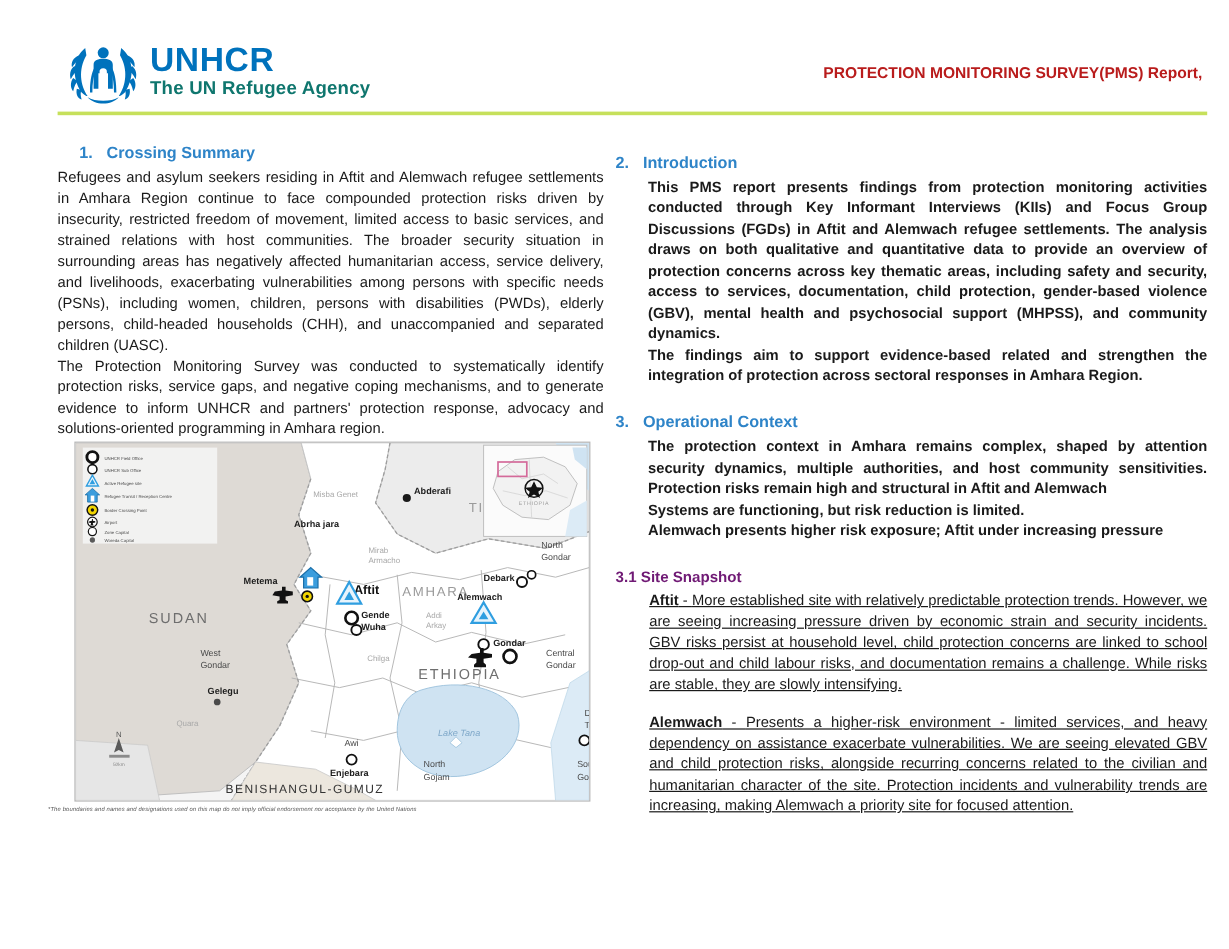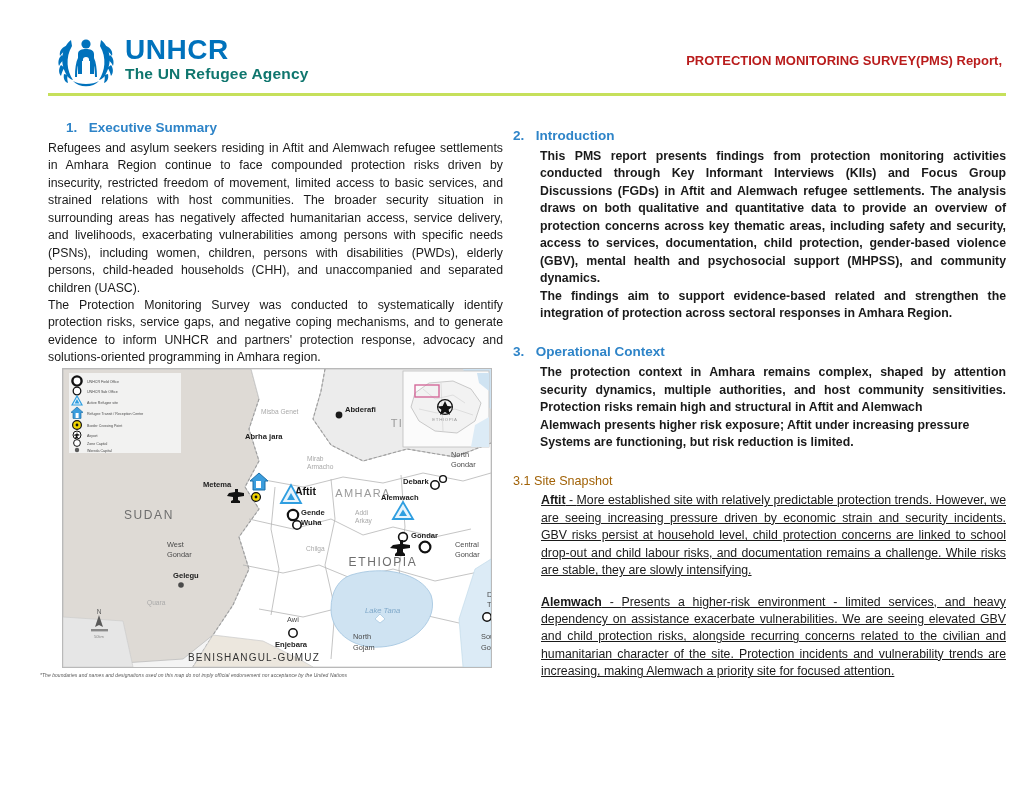--- a/index.html
+++ b/index.html
@@ -49,21 +49,21 @@
   #col-right {
     position:absolute; left:513px; top:128px; width:493px;
   }
 
   h2.sec-head {
     color:#2e84c8; font-size:13.5px; font-weight:bold;
     margin:0 0 3px 0; line-height:1.25;
   }
   h2.sec-head .num { display:inline-block; min-width:19px; }
   h3.sub-head {
-    color:#a16207; font-size:12.6px; font-weight:normal;
+    color:#701a75; font-size:12.6px; font-weight:bold;
     margin:0 0 3px 0; line-height:1.25;
   }
   p.body {
     margin:0 0 0 0;
     font-size:12.3px; line-height:1.42;
     text-align:justify;
     color:#1a1a1a;
   }
   .indent { padding-left:27px;font-weight:bold; }
   .indent-sm { padding-left:28px;text-decoration:underline; }
@@ -137,21 +137,21 @@
     <div>PROTECTION MONITORING SURVEY(PMS) Report,</div>
   </div>
 
   <div id="header-rule"></div>
 </div>
 
 <div id="col-left">
 
   <h2 class="sec-head" id="exec-head">
     <span class="num">1.</span>
-    <span>Executive Summary</span>
+    <span>Crossing Summary</span>
   </h2>
 
   <p class="body">Refugees and asylum seekers residing in Aftit and Alemwach refugee settlements in Amhara Region continue to face compounded protection risks driven by insecurity, restricted freedom of movement, limited access to basic services, and strained relations with host communities. The broader security situation in surrounding areas has negatively affected humanitarian access, service delivery, and livelihoods, exacerbating vulnerabilities among persons with specific needs (PSNs), including women, children, persons with disabilities (PWDs), elderly persons, child-headed households (CHH), and unaccompanied and separated children (UASC).</p>
   <p class="body">The Protection Monitoring Survey was conducted to systematically identify protection risks, service gaps, and negative coping mechanisms, and to generate evidence to inform UNHCR and partners' protection response, advocacy and solutions-oriented programming in Amhara region.</p>
 </div>
 
 <div id="map-frame">
   <svg id="map-svg" width="428" height="298" viewBox="0 0 428 298">
 
     <rect x="0" y="0" width="428" height="298" fill="#f4f4f4"></rect>
@@ -343,22 +343,22 @@
   <p class="body indent">This PMS report presents findings from protection monitoring activities conducted through Key Informant Interviews (KIIs) and Focus Group Discussions (FGDs) in Aftit and Alemwach refugee settlements. The analysis draws on both qualitative and quantitative data to provide an overview of protection concerns across key thematic areas, including safety and security, access to services, documentation, child protection, gender-based violence (GBV), mental health and psychosocial support (MHPSS), and community dynamics.</p>
   <p class="body indent">The findings aim to support evidence-based related and strengthen the integration of protection across sectoral responses in Amhara Region.</p>
 
   <div class="spacer-22"></div>
 
   <h2 class="sec-head">
     <span class="num">3.</span>
     <span>Operational Context</span>
   </h2>
   <p class="body indent">The protection context in Amhara remains complex, shaped by attention security dynamics, multiple authorities, and host community sensitivities. Protection risks remain high and structural in Aftit and Alemwach</p>
+  <p class="body indent">Systems are functioning, but risk reduction is limited.</p>
   <p class="body indent lead">Alemwach presents higher risk exposure; Aftit under increasing pressure</p>
-  <p class="body indent">Systems are functioning, but risk reduction is limited.</p>
 
   <div class="spacer-22"></div>
 
   <h3 class="sub-head">
     <span>3.1</span>
     <span>Site Snapshot</span>
   </h3>
 
   <p class="body indent-sm">
     <span class="lead">Aftit</span><span> - </span><span>More established site with relatively predictable protection trends. However, we are seeing increasing pressure driven by economic strain and security incidents. GBV risks persist at household level, child protection concerns are linked to school drop-out and child labour risks, and documentation remains a challenge. While risks are stable, they are slowly intensifying.</span>

